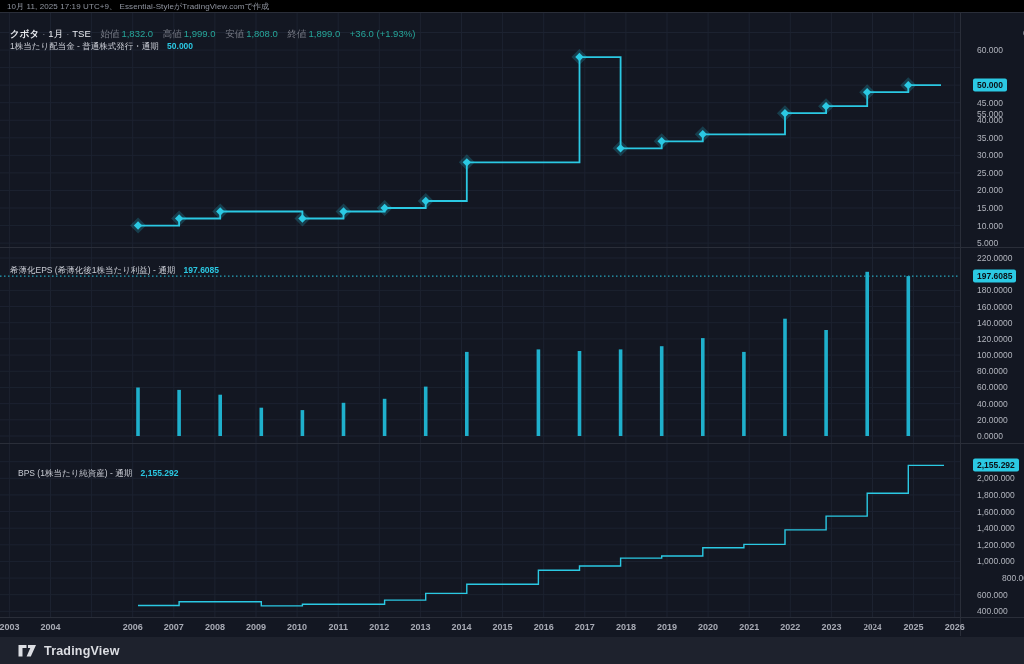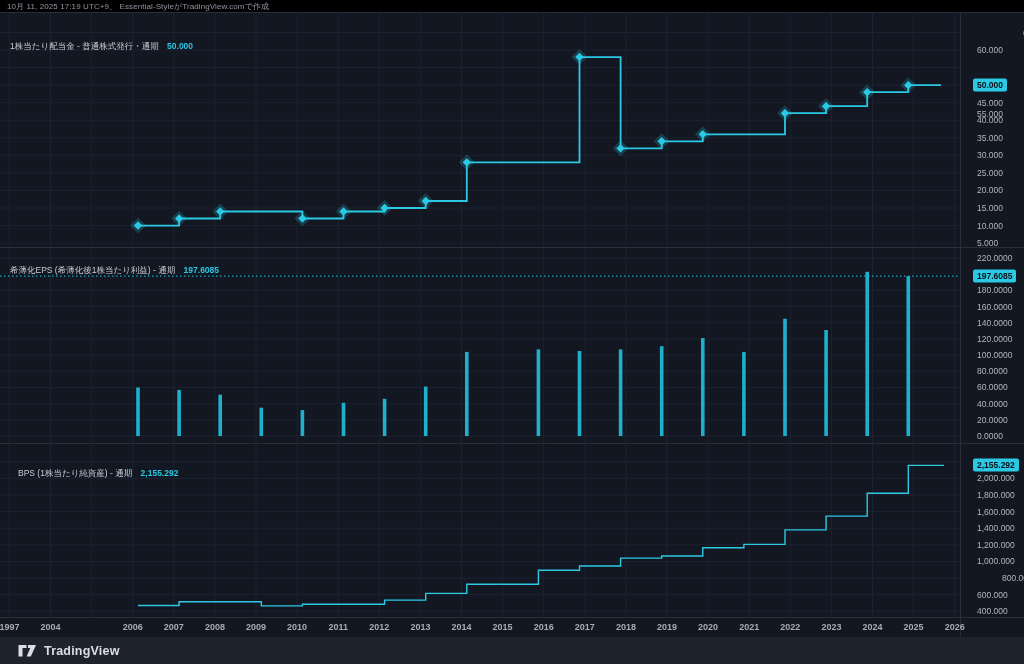--- a/index.html
+++ b/index.html
@@ -166,20 +166,28 @@
       <polygon points="867.1569999999955,87.96999999999998 871.3569999999955,92.16999999999999 867.1569999999955,96.36999999999999 862.9569999999954,92.16999999999999" fill="#2bc9e3"></polygon>
       <polygon points="908.2569999999955,77.15 916.2569999999955,85.15 908.2569999999955,93.15 900.2569999999955,85.15" fill="#2bc9e3" opacity="0.22"></polygon>
       <polygon points="908.2569999999955,80.95 912.4569999999956,85.15 908.2569999999955,89.35000000000001 904.0569999999955,85.15" fill="#2bc9e3"></polygon>
       <path d="M 138.0 605.5 H 179.1 V 601.7 H 261.3 V 605.9 H 302.4 V 604.2 H 384.6 V 600.1 H 425.7 V 593.4 H 466.8 V 584.3 H 538.4 V 570.2 H 579.5 V 566.0 H 620.6 V 558.1 H 661.7 V 556.0 H 702.8 V 547.7 H 743.9 V 544.4 H 785.0 V 529.9 H 826.1 V 516.1 H 867.2 V 493.3 H 908.3 V 465.4 H 944" fill="none" stroke="#2bc9e3" stroke-width="1.4"></path>
       <line x1="0" y1="247.5" x2="1024" y2="247.5" stroke="#2a2e39" stroke-width="1"></line>
       <line x1="0" y1="443.5" x2="1024" y2="443.5" stroke="#2a2e39" stroke-width="1"></line>
       <line x1="0" y1="617.5" x2="1024" y2="617.5" stroke="#2a2e39" stroke-width="1"></line>
       <line x1="960.5" y1="13" x2="960.5" y2="636" stroke="#2a2e39" stroke-width="1"></line>
     </svg>
 
+  <div class="legend abs" style="left:10px; top:15px;">
+    <span style="font-weight:600;">クボタ</span><span class="sep">·</span><span>1月</span><span class="sep">·</span><span>TSE</span>
+    <span class="fld">始値</span><span class="val">1,832.0</span>
+    <span class="fld">高値</span><span class="val">1,999.0</span>
+    <span class="fld">安値</span><span class="val">1,808.0</span>
+    <span class="fld">終値</span><span class="val">1,899.0</span>
+    <span class="chg">+36.0 (+1.93%)</span>
+  </div>
 
   <div class="pane-title abs" style="left:10px; top:28px;">
     <span>1株当たり配当金 - 普通株式発行・通期</span>
     <span class="pval">50.000</span>
   </div>
   <div class="pane-title abs" style="left:10px; top:252px;">
     <span>希薄化EPS (希薄化後1株当たり利益) - 通期</span>
     <span class="pval">197.6085</span>
   </div>
   <div class="pane-title abs" style="left:18px; top:455px;">
@@ -222,42 +230,42 @@
       <span class="tick-label" style="left: 977px; top: 565.056px; padding-left: 25px;">800.000</span>
       <span class="tick-label" style="left: 977px; top: 581.678px;">600.000</span>
       <span class="tick-label" style="left: 977px; top: 598.3px;">400.000</span>
     </div>
   <div id="badges">
       <span class="badge" style="left: 973px; top: 72.15px;">50.000</span>
       <span class="badge" style="left: 973px; top: 263.117px;">197.6085</span>
       <span class="badge" style="left: 973px; top: 452.416px;">2,155.292</span>
     </div>
   <div id="year-labels">
-      <span class="year-label" style="left: 9.4px; top: 614px;">1997</span>
+      <span class="year-label" style="left: 9.4px; top: 614px;">2003</span>
       <span class="year-label" style="left: 50.5px; top: 614px;">2004</span>
       <span class="year-label" style="left: 91.6px; top: 614px; margin-top: 43px;">2005</span>
       <span class="year-label" style="left: 132.7px; top: 614px;">2006</span>
       <span class="year-label" style="left: 173.8px; top: 614px;">2007</span>
       <span class="year-label" style="left: 214.9px; top: 614px;">2008</span>
       <span class="year-label" style="left: 256px; top: 614px;">2009</span>
       <span class="year-label" style="left: 297.1px; top: 614px;">2010</span>
       <span class="year-label" style="left: 338.2px; top: 614px;">2011</span>
       <span class="year-label" style="left: 379.3px; top: 614px;">2012</span>
       <span class="year-label" style="left: 420.4px; top: 614px;">2013</span>
       <span class="year-label" style="left: 461.5px; top: 614px;">2014</span>
       <span class="year-label" style="left: 502.6px; top: 614px;">2015</span>
       <span class="year-label" style="left: 543.7px; top: 614px;">2016</span>
       <span class="year-label" style="left: 584.8px; top: 614px;">2017</span>
       <span class="year-label" style="left: 625.9px; top: 614px;">2018</span>
       <span class="year-label" style="left: 667px; top: 614px;">2019</span>
       <span class="year-label" style="left: 708.1px; top: 614px;">2020</span>
       <span class="year-label" style="left: 749.2px; top: 614px;">2021</span>
       <span class="year-label" style="left: 790.3px; top: 614px;">2022</span>
       <span class="year-label" style="left: 831.4px; top: 614px;">2023</span>
-      <span class="year-label" style="left: 872.5px; top: 614px;">2024</span>
+      <span class="year-label" style="left: 872.5px; top: 614px; font-family: Liberation Serif, serif;">2024</span>
       <span class="year-label" style="left: 913.6px; top: 614px;">2025</span>
       <span class="year-label" style="left: 954.7px; top: 614px;">2026</span>
     </div>
 </div>
 
 <div id="footer" class="abs">
   <svg width="19" height="14" viewBox="0 0 19 14">
     <path d="M0.5,1 h8 v3 h-4 v8.5 h-4 z" fill="#dcdee3"></path>
     <path d="M10,1 h8 l-5.2,11.5 h-4.2 l3.7-8.5 h-2.3 z" fill="#dcdee3"></path>
   </svg>

